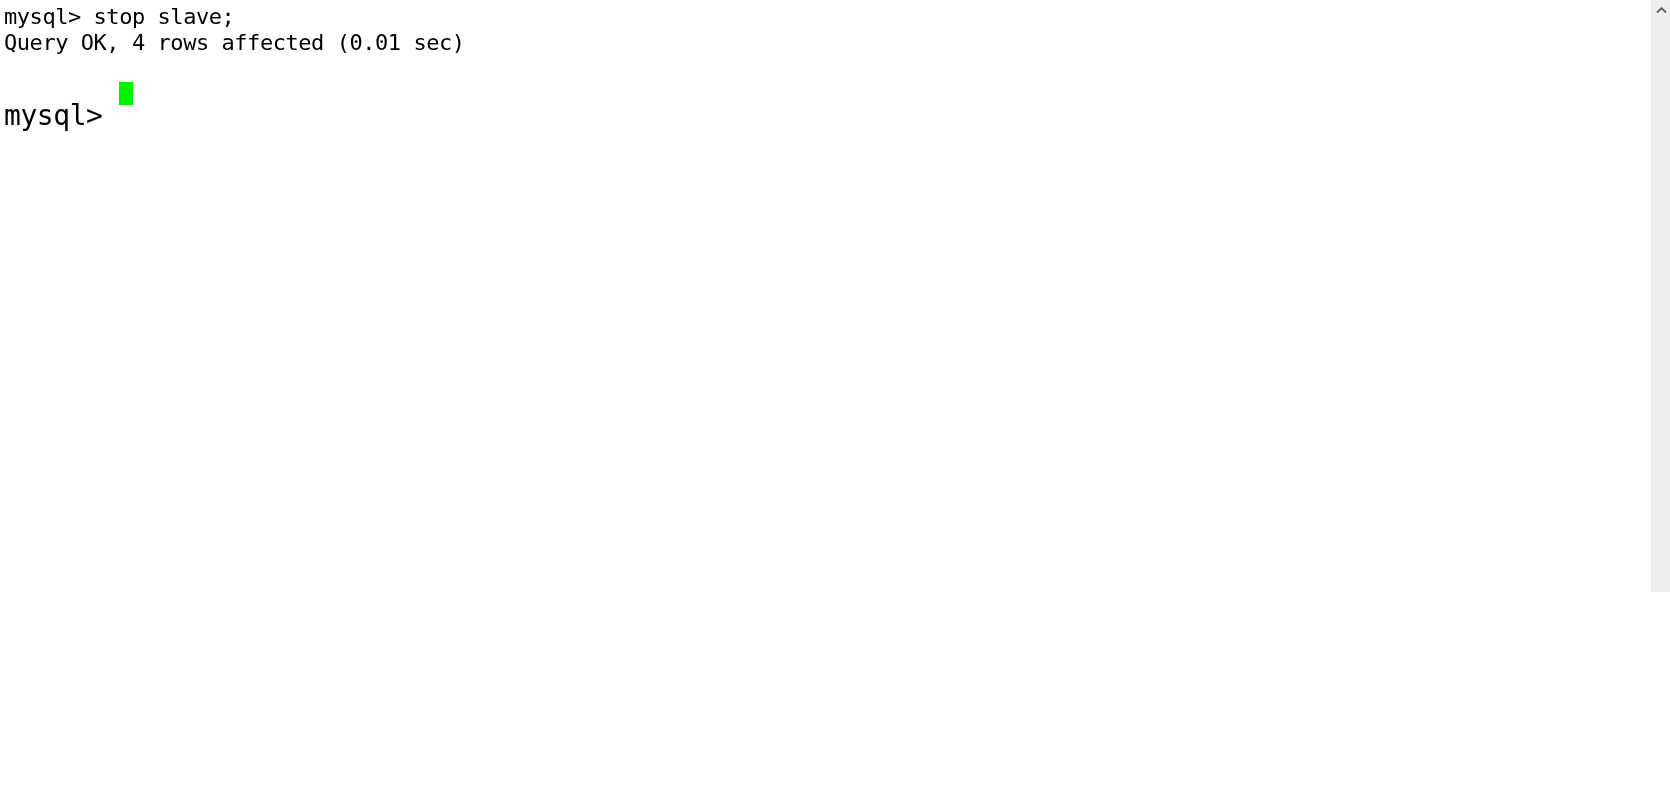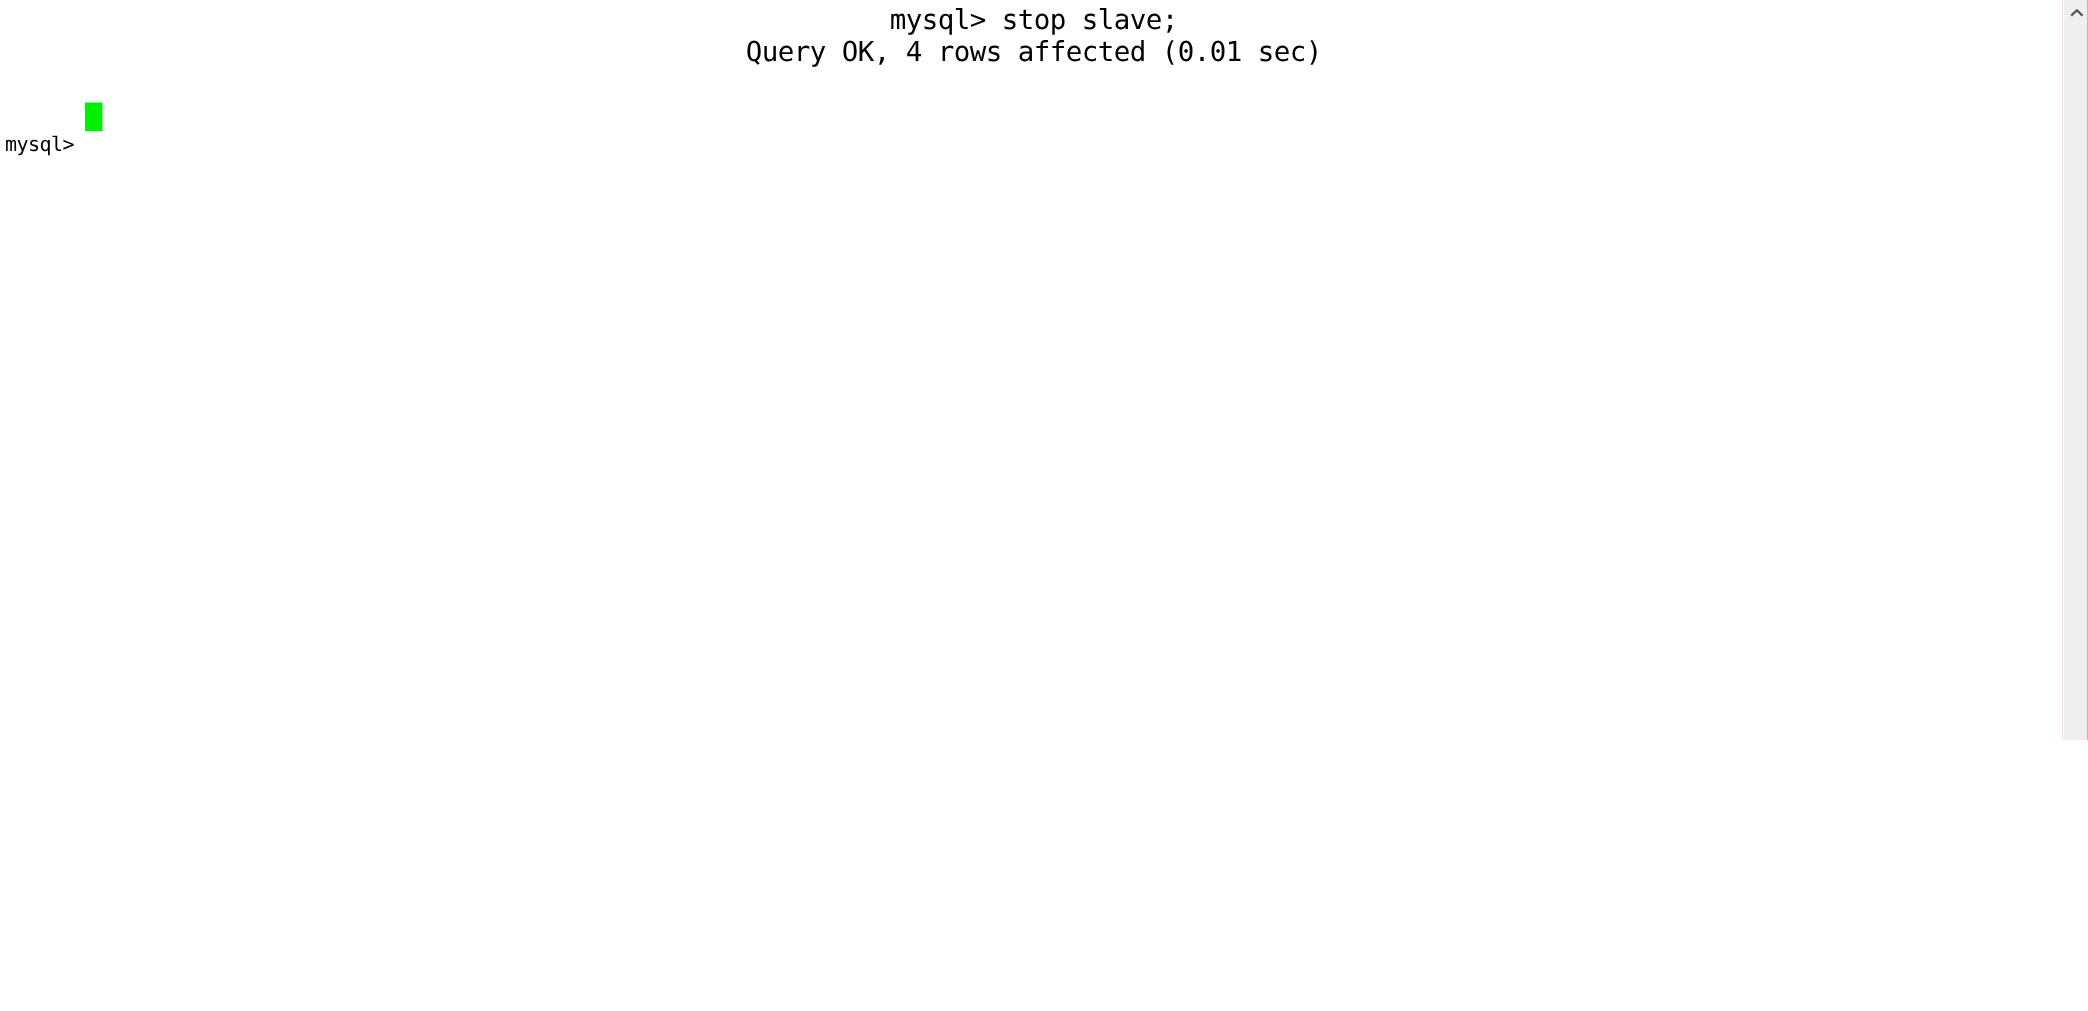--- a/index.html
+++ b/index.html
@@ -12,23 +12,22 @@
     width: 1670px;
     height: 809px;
     overflow: hidden;
     font-family: "DejaVu Sans Mono", monospace;
   }
 
   #screen {
     position: relative;
     width: 1670px;
     height: 592px;
-    background: #be185d;
+    background: #86efac;
     overflow: hidden;
-    text-align: center;
   }
 
   
   #terminal {
     position: absolute;
     left: 0;
     top: 0;
     width: 1650px;
     height: 809px;
     background: #ffffff;
@@ -52,21 +51,21 @@
   }
 
   .prompt-line {
     display: flex;
     align-items: center;
     height: 25.5px;
   }
 
   .prompt-text {
     font-family: "DejaVu Sans Mono", monospace;
-    font-size: 16px;
+    font-size: 28px;
     line-height: 25.5px;
     color: #000000;
     white-space: pre;
     letter-spacing: -0.45px;
     margin-top: 44px;
   }
 
   .cursor-block {
     display: inline-block;
     width: 14px;

